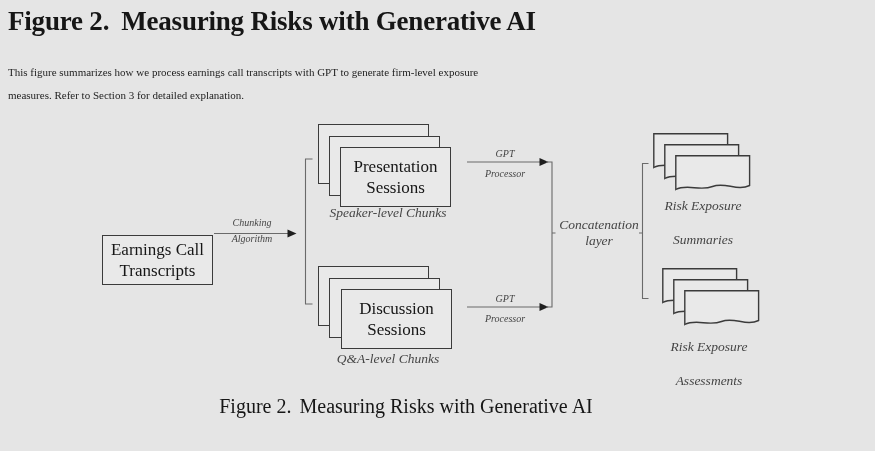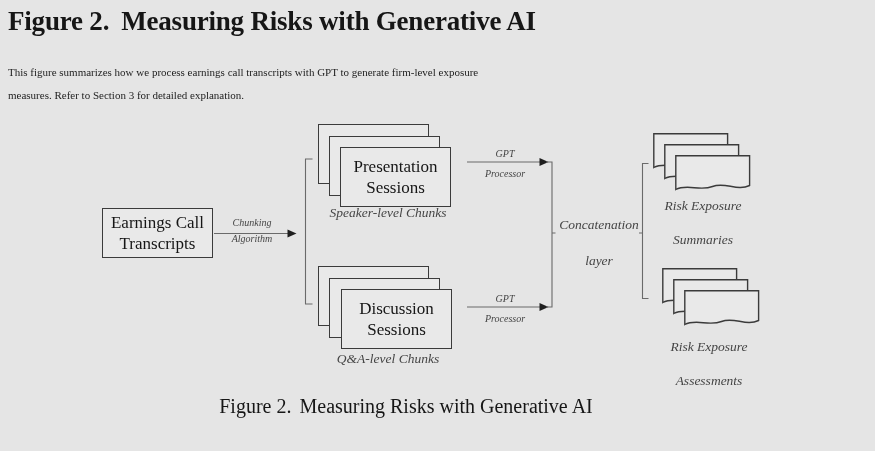--- a/index.html
+++ b/index.html
@@ -10,21 +10,21 @@
   .fig-title{position:absolute;left:8px;top:5px;font-size:27px;font-weight:bold;
              color:var(--main-text);line-height:32px;letter-spacing:-0.2px;}
   .fig-title .gap{display:inline-block;width:12px;}
   .fig-desc{position:absolute;left:8px;top:61px;width:858px;font-size:11px;
             line-height:22.5px;color:#1d1d1d;white-space:pre-line;}
   .diagram{position:absolute;left:0;top:110px;width:875px;height:280px;}
   .connector-layer{position:absolute;left:0;top:0;width:875px;height:280px;}
   .node-box{position:absolute;box-sizing:border-box;background:var(--box-fill);
             border:1.4px solid var(--box-border);display:flex;flex-direction:column;
             align-items:center;justify-content:center;text-align:right;
-            font-size:17px;line-height:21px;color:var(--main-text);}
+            font-size:17px;line-height:21px;color:var(--main-text);margin-top:27px;}
   .sheet{position:absolute;box-sizing:border-box;width:111px;height:60px;
          background:var(--box-fill);border:1.3px solid var(--box-border);}
   .sheet.front{border-width:1.5px;display:flex;flex-direction:column;align-items:center;
          justify-content:center;text-align:center;font-size:17px;line-height:21px;
          color:var(--main-text);}
   .flow-label{position:absolute;font-style:italic;color:var(--label-text);
               text-align:center;font-size:10px;line-height:16px;}
   .flow-label .l2{display:block;}
   .sz135{font-size:13.5px;}
   .doc-stack{position:absolute;}
@@ -91,21 +91,21 @@
     </div>
     <div class="flow-label sz135" style="left:306px;top:241px;width:164px;">Q&amp;A-level Chunks</div>
 
     <div class="flow-label" style="left:460px;top:181px;width:90px;">
       <span>GPT</span>
       <span class="l2" style="margin-top:4px;">Processor</span>
     </div>
 
     <div class="flow-label sz135" style="left:554px;top:107px;width:90px;">
       <span>Concatenation</span>
-      <span class="l2" style="margin-top:20px;">layer</span>
+      <span class="l2" style="margin-top:0;">layer</span>
     </div>
 
     <div class="doc-stack" style="left:653px;top:23px;">
       <svg width="98" height="62" viewBox="0 0 98 62">
         <g style="stroke:var(--box-border);fill:var(--box-fill)" stroke-width="1.4">
           <path d="M0.8,0.8 H74.6 V30.5 C62,36.5 50,26.5 37.5,31.5 C25,36.5 12,28.5 0.8,34.5 Z"></path>
           <path transform="translate(11,11)" d="M0.8,0.8 H74.6 V30.5 C62,36.5 50,26.5 37.5,31.5 C25,36.5 12,28.5 0.8,34.5 Z"></path>
           <path transform="translate(22,22)" d="M0.8,0.8 H74.6 V30.5 C62,36.5 50,26.5 37.5,31.5 C25,36.5 12,28.5 0.8,34.5 Z"></path>
         </g>
       </svg>

